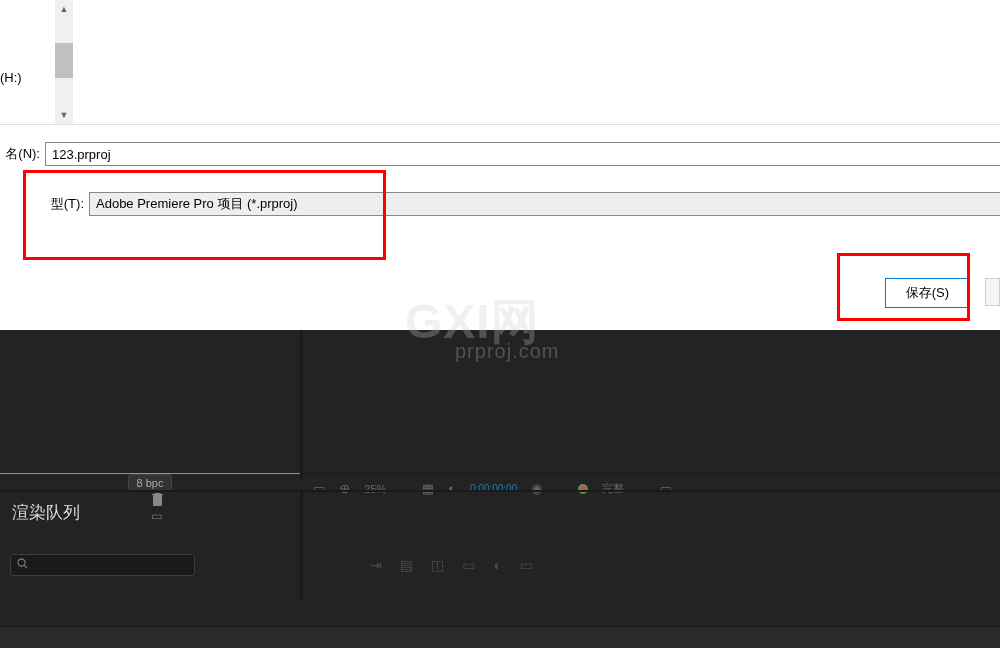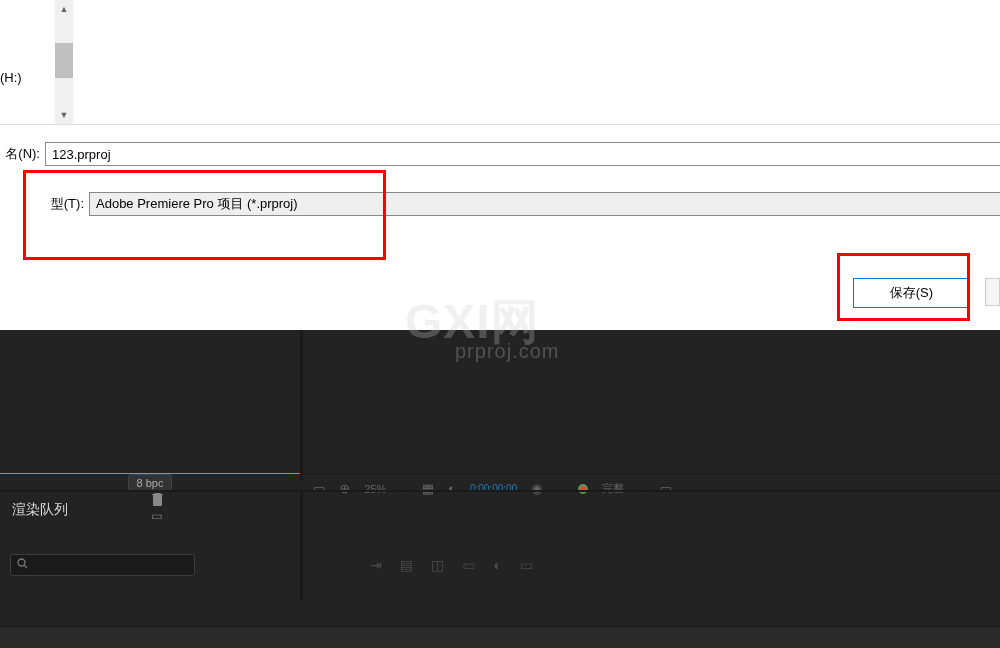--- a/index.html
+++ b/index.html
@@ -126,21 +126,21 @@
     }
     .save-button {
       position: absolute;
       right: 30px;
       top: 278px;
       left: auto;
     }
     .save-btn {
       border: 1px solid #0078d7;
       background: #fff;
-      padding: 5px 36px;
+      padding: 5px 20px;
       font-size: 13px;
       color: #000;
       cursor: pointer;
       margin-left: 850px;
     }
     .red-box-2 {
       position: absolute;
       left: 837px;
       top: 253px;
       width: 133px;
@@ -249,21 +249,21 @@
       font-size: 9px;
       color: #555;
     }
     .panel-tab {
       position: absolute;
       top: 165px;
       left: 0;
       padding: 6px 12px;
       background: #232323;
       color: #ddd;
-      font-size: 14px;
+      font-size: 17px;
       border: none;
     }
     .panel-tab-divider {
       position: absolute;
       top: 160px;
       left: 0;
       width: 1000px;
       height: 2px;
       background: #1a1a1a;
     }

